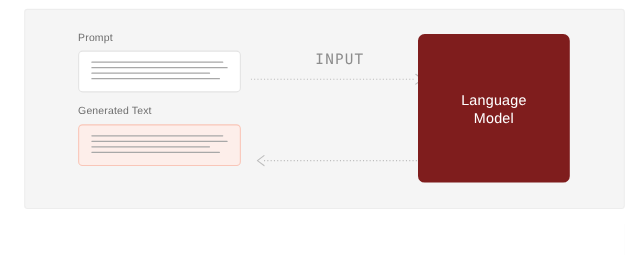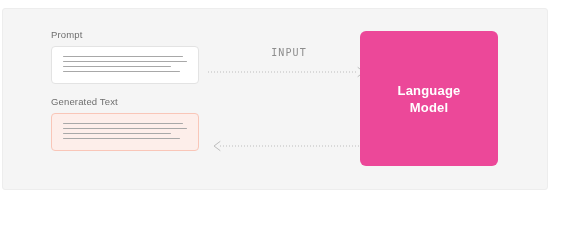--- a/index.html
+++ b/index.html
@@ -9,21 +9,21 @@
   }
   body {
     width: 568px;
     height: 204px;
     font-family: "Liberation Sans", sans-serif;
     -webkit-font-smoothing: antialiased;
   }
 
   .figure-frame {
     position: absolute;
-    left: 2px;
+    left: 22px;
     top: 8px;
     width: 546px;
     height: 182px;
     background: #f5f5f5;
     border: 1px solid #ededed;
     border-radius: 3px;
     box-sizing: border-box;
     overflow: hidden;
   }
 
@@ -81,21 +81,21 @@
   #input-flow  { left: 205px; top: 38px;  width: 162px; height: 32px; }
   #output-flow { left: 205px; top: 112px; width: 162px; height: 32px; }
 
   .flow-label {
     position: absolute;
     left: 0;
     right: 0;
     top: 0;
     text-align: center;
     font-family: "DejaVu Sans Mono", "Liberation Mono", monospace;
-    font-size: 10px;
+    font-size: 13px;
     letter-spacing: 1.1px;
     color: #8d8d8d;
   }
   .flow-arrow {
     position: absolute;
     left: 0;
     top: 19px;
     width: 162px;
     height: 12px;
   }
@@ -157,18 +157,18 @@
     </svg>
   </div>
 
   <div class="flow" id="output-flow">
     <svg class="flow-arrow" viewBox="0 0 162 12">
       <line x1="12" y1="6" x2="162" y2="6" stroke="#bdbdbd" stroke-width="1" stroke-dasharray="1 2"></line>
       <polyline points="12,1.5 6,6 12,10.5" fill="none" stroke="#bdbdbd" stroke-width="1" stroke-linecap="round" stroke-linejoin="round"></polyline>
     </svg>
   </div>
 
-  <div id="model-box" style="background: #ec4899; font-weight: bold;">
+  <div id="model-box" style="background: #7f1d1d;">
     <div id="model-title" style="color: rgb(255, 255, 255);">Language
 Model</div>
   </div>
 
 </div>
 
 </body></html>

